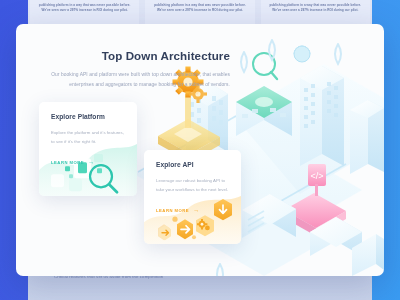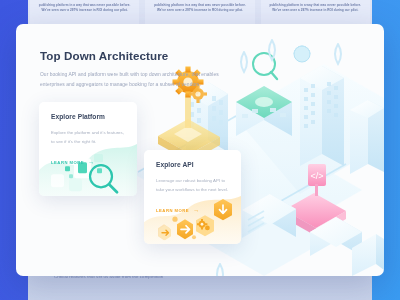--- a/index.html
+++ b/index.html
@@ -47,21 +47,21 @@
     background:#fbfcfd; border-radius:7px;
     box-shadow:0 10px 34px rgba(30,50,120,.26);
     overflow:hidden;
   }
 
   
   .illus { position:absolute; inset:0; }
   .illus svg { position:absolute; right:0; top:0; height:100%; }
 
   
-  .copy { position:absolute; left:24px; top:25px; width:190px; z-index:4; }
+  .copy { position:absolute; left:24px; top:25px; width:190px; z-index:4;text-align:right; }
   .title {
     font-size:11.6px; font-weight:700; color:#33405c;
     letter-spacing:.1px; margin-bottom:8px;
   }
   .lede { font-size:4.9px; line-height:2.05; color:#9aa4bb; letter-spacing:.06px; }
 
   
   .card {
     position:absolute; border-radius:5px; background:#fff;
     box-shadow:0 5px 20px rgba(40,60,120,.13);

